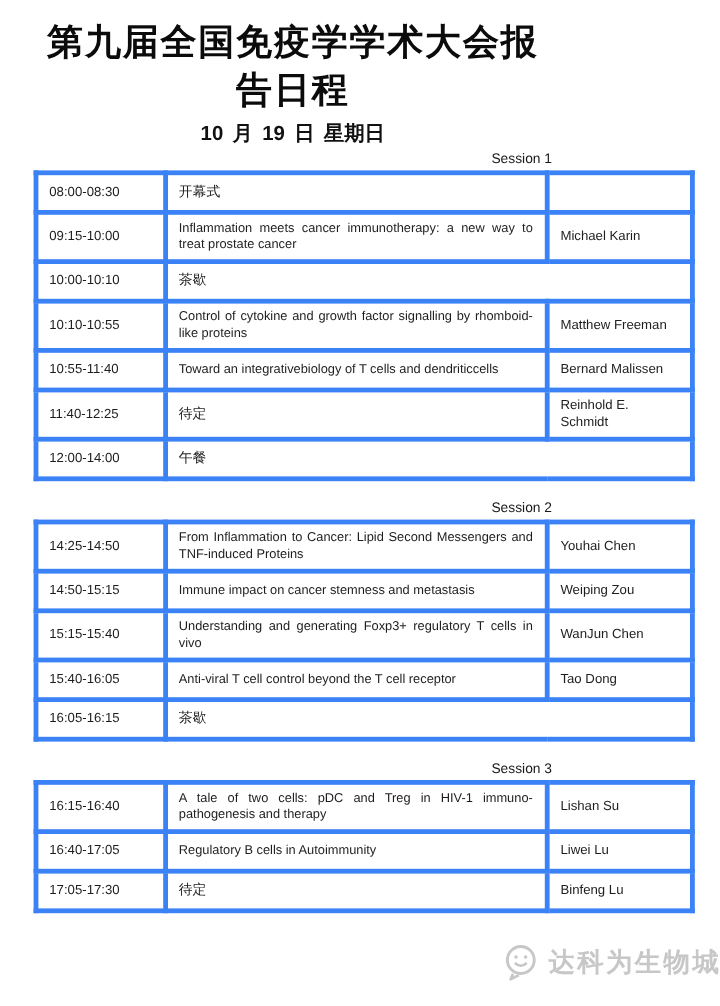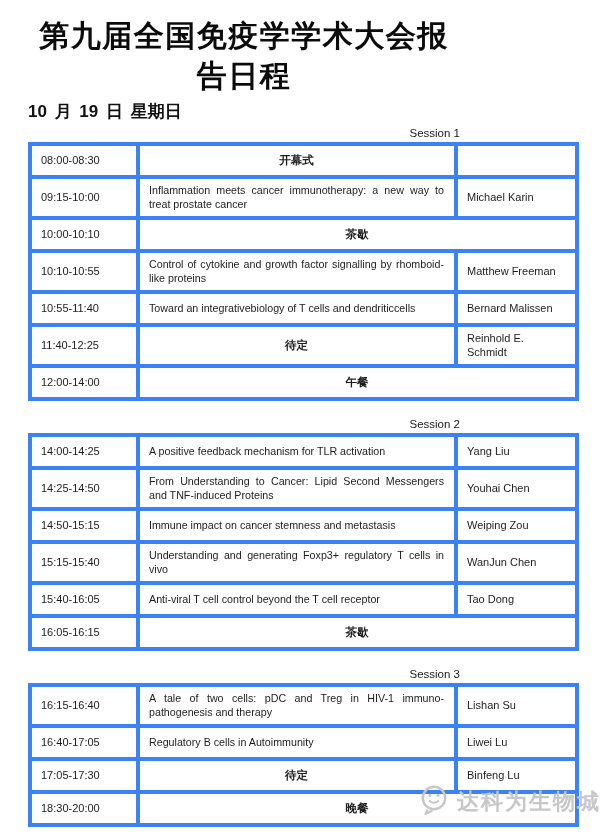--- a/index.html
+++ b/index.html
@@ -4,41 +4,41 @@
 <style>
   html, body { margin: 0; padding: 0; background: #ffffff; }
   body { width: 600px; height: 838px; overflow: hidden;
          font-family: "Liberation Sans", sans-serif; }
   .page { position: relative; width: 485px; height: 838px;
           box-sizing: border-box; padding: 16px 25px 0 28px; background: #fff; }
 
   h1.title { margin: 0; text-align: center; font-size: 30px; line-height: 40px;
              letter-spacing: 1.5px; font-weight: bold; color: #0b0b0b;
              font-family: "Liberation Serif", serif; }
-  .subtitle { margin-top: 4px; text-align: left; font-size: 17px;
+  .subtitle { margin-top: 4px; text-align: center; font-size: 17px;
               line-height: 24px; font-weight: bold; color: #111;
               word-spacing: 3px; }
 
   .session { margin-top: 16px; }
   .session:first-of-type { margin-top: 2px; }
   .session-label { font-size: 11.5px; line-height: 14px; color: #1a1a1a;
                    margin-bottom: 2px; text-align: right; }
 
   table.session-table { border-collapse: collapse; table-layout: fixed;
                         width: 547px; }
   tr.sched-row { height: 33px; }
   td { border: 4px solid #3b82f6; vertical-align: middle;
        padding: 5px 10px 5px 9px; color: #1d1d1d; overflow: hidden; }
   td.cell-time { font-size: 11px; line-height: 13.5px; }
   td.cell-title { font-size: 10.7px; line-height: 13.5px; text-align: justify; }
-  td.cell-title.zh { font-size: 11.5px; text-align: center; font-weight: bold; }
+  td.cell-title.zh { font-size: 11.5px; text-align: left; }
   td.cell-speaker { font-size: 11px; line-height: 13.5px; }
 
   .watermark { position: absolute; left: 418px; top: 784px; height: 36px;
-               display: flex; gap: 5px;
+               display: flex; align-items: center; gap: 5px;
                color: #c7c7c7; pointer-events: none; }
   .watermark .wm-text { font-size: 22px; line-height: 36px; letter-spacing: 2px;
                         font-weight: bold; white-space: nowrap; }
 </style>
 </head>
 <body>
 
 <div class="page">
 
   <h1 class="title">第九届全国免疫学学术大会报告日程</h1>
@@ -93,27 +93,22 @@
       <div class="session">
         <div class="session-label">Session 2</div>
         <table class="session-table">
           <colgroup>
             <col style="width: 108px;">
             <col style="width: 318px;">
             <col style="width: 121px;">
           </colgroup>
           <tbody>
             <tr class="sched-row">
-              <td class="cell-time">14:00-14:25</td>
-              <td class="cell-title">A positive feedback mechanism for TLR activation</td>
-              <td class="cell-speaker">Yang Liu</td>
-            </tr>
-            <tr class="sched-row">
               <td class="cell-time">14:25-14:50</td>
-              <td class="cell-title">From Understanding to Cancer: Lipid Second Messengers and TNF-induced Proteins</td>
+              <td class="cell-title">From Inflammation to Cancer: Lipid Second Messengers and TNF-induced Proteins</td>
               <td class="cell-speaker">Youhai Chen</td>
             </tr>
             <tr class="sched-row">
               <td class="cell-time">14:50-15:15</td>
               <td class="cell-title">Immune impact on cancer stemness and metastasis</td>
               <td class="cell-speaker">Weiping Zou</td>
             </tr>
             <tr class="sched-row">
               <td class="cell-time">15:15-15:40</td>
               <td class="cell-title">Understanding and generating Foxp3+ regulatory T cells in vivo</td>
@@ -148,24 +143,20 @@
             <tr class="sched-row">
               <td class="cell-time">16:40-17:05</td>
               <td class="cell-title">Regulatory B cells in Autoimmunity</td>
               <td class="cell-speaker">Liwei Lu</td>
             </tr>
             <tr class="sched-row">
               <td class="cell-time">17:05-17:30</td>
               <td class="cell-title zh">待定</td>
               <td class="cell-speaker">Binfeng Lu</td>
             </tr>
-            <tr class="sched-row">
-              <td class="cell-time">18:30-20:00</td>
-              <td class="cell-title zh" colspan="2">晚餐</td>
-            </tr>
           </tbody>
         </table>
       </div>
     </div>
 
   <div class="watermark">
     <svg width="34" height="32" viewBox="0 0 34 32" aria-hidden="true">
       <circle cx="16" cy="14" r="11.2" fill="none" stroke="#c7c7c7" stroke-width="2.4"></circle>
       <path d="M9.5 25.5 L7.5 30 L14.5 26.5" fill="none" stroke="#c7c7c7" stroke-width="2.2" stroke-linejoin="round"></path>
       <circle cx="12" cy="11.5" r="1.5" fill="#c7c7c7"></circle>

